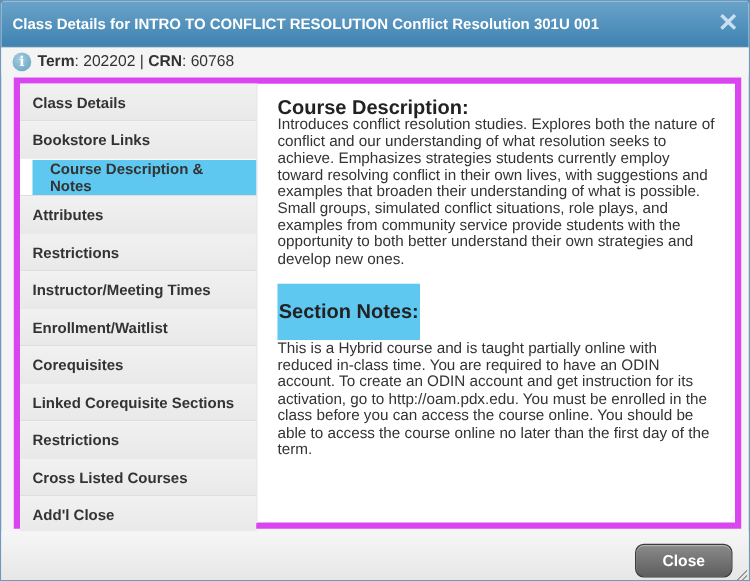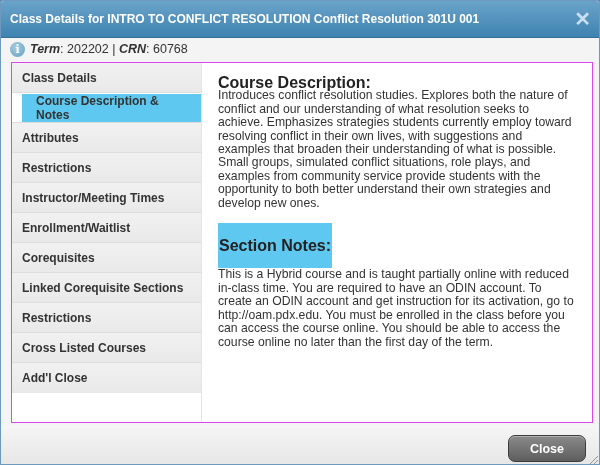--- a/index.html
+++ b/index.html
@@ -21,24 +21,24 @@
     .infobar {
       height: 22px; display: flex; align-items: center; padding-left: 9px;
       font-size: 12.5px; color: #333; background: #f4f4f4;
     }
     .info-icon {
       width: 15px; height: 15px; border-radius: 50%;
       background: radial-gradient(circle at 40% 35%, #a8cde0, #5f9fbf);
       color: #fff; font-size: 11px; font-weight: bold; font-family: "DejaVu Serif", serif;
       display: inline-flex; align-items: center; justify-content: center; margin-right: 5px;
     }
-    .infobar b { font-weight: bold; font-style: italic; }
+    .infobar b { font-weight: bold; }
     .panel {
       position: absolute; left: 10px; top: 61px; width: 582px; height: 361px;
-      border: 1px solid #d946ef; background: #fff; display: flex;
+      border: 5px solid #d946ef; background: #fff; display: flex;
     }
     .tabs { width: 190px; background: #ffffff; border-right: 1px solid #e4e4e4; }
     .tab {
       height: 30px; display: flex; align-items: center; padding-left: 10px;
       font-size: 12px; font-weight: bold; color: #333;
       background: linear-gradient(#f1f1f1, #e9e9e9);
       border-bottom: 1px solid #dedede; cursor: pointer;
     }
     .tab.active { background: #ffffff; }
     .tab.active span { background: #5ec8f0; padding: 0 14px; }
@@ -79,20 +79,23 @@
     <span style="white-space:pre">: 202202 | </span>
     <b>CRN</b>
     <span style="white-space:pre">: 60768</span>
   </div>
 
   <div class="panel">
     <div class="tabs">
       <div class="tab">
           <span>Class Details</span>
         </div>
+      <div class="tab">
+          <span>Bookstore Links</span>
+        </div>
       <div class="tab active">
           <span>Course Description &amp; Notes</span>
         </div>
       <div class="tab">
           <span>Attributes</span>
         </div>
       <div class="tab">
           <span>Restrictions</span>
         </div>
       <div class="tab">

